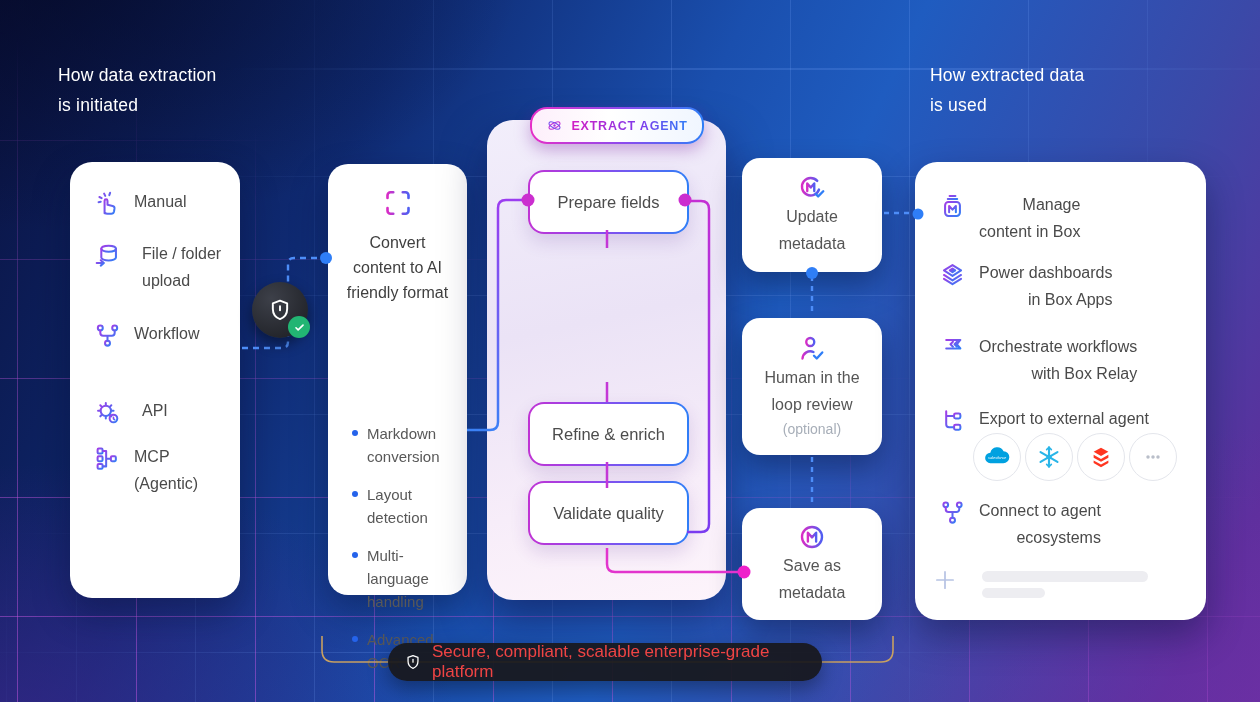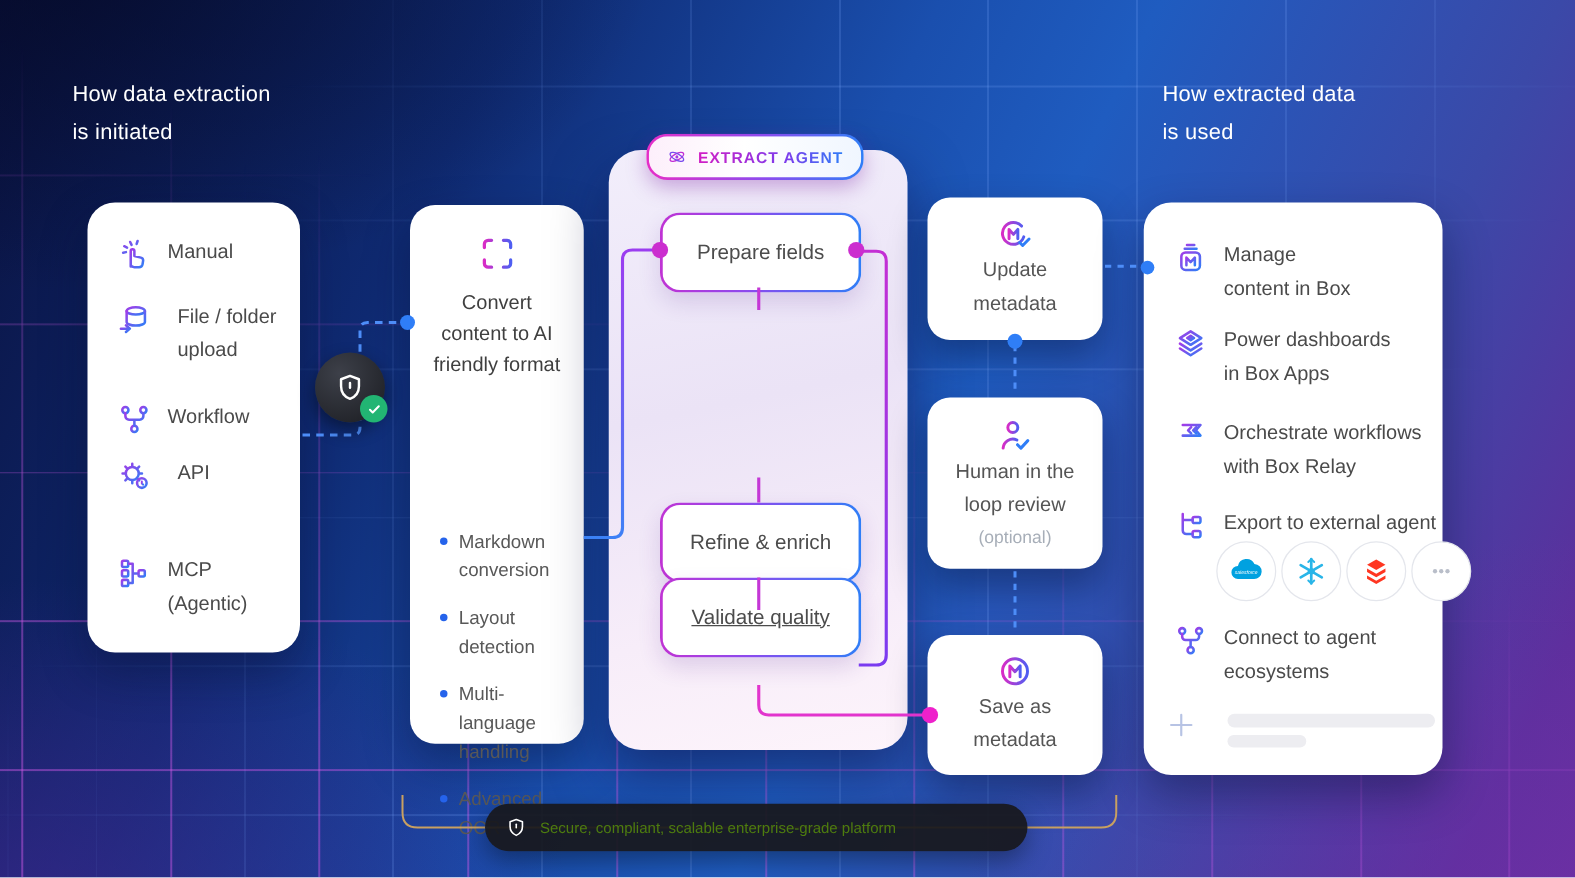--- a/index.html
+++ b/index.html
@@ -39,21 +39,21 @@
   .ic svg{width:27px;height:27px;}
   .panel{position:absolute;left:487px;top:120px;width:239px;height:480px;border-radius:26px;
     background:linear-gradient(168deg,#f2eefb 0%,#ebe3f6 42%,#f7edf9 76%,#fdf4fb 100%);
     box-shadow:0 20px 44px rgba(14,12,60,.5);}
   .flow-card{position:absolute;border-radius:16px;border:2px solid transparent;
     background:linear-gradient(#fff,#fff) padding-box,
                linear-gradient(90deg,#c033d4,#8a4bee 45%,#2f7ef7) border-box;
     display:flex;flex-direction:column;align-items:center;justify-content:center;
     color:#4c4c4c;font-size:16.5px;line-height:27px;text-align:center;
     box-shadow:0 8px 18px rgba(90,40,150,.16);}
-  .badge{position:absolute;left:517px;top:107px;width:170px;height:33px;border-radius:17px;
+  .badge{position:absolute;left:530px;top:107px;width:170px;height:33px;border-radius:17px;
     border:2px solid transparent;
     background:linear-gradient(90deg,#fdeffb,#ffffff 45%,#f0f6ff) padding-box,
                linear-gradient(90deg,#e62ec7,#8a4bee 55%,#2f7ef7) border-box;
     display:flex;align-items:center;justify-content:center;gap:8px;z-index:6;
     box-shadow:0 6px 16px rgba(120,30,160,.35);text-align:center;}
   .badge-label{font-size:12.5px;font-weight:700;letter-spacing:.8px;
     background:linear-gradient(90deg,#d21ec4,#7d3bec 60%,#2f7ef7);
     -webkit-background-clip:text;background-clip:text;color:transparent;}
   .llm-row{display:flex;gap:5px;margin-top:8px;}
   .logo-circle{width:44px;height:44px;border-radius:50%;background:#fff;border:1px solid #e4e6ec;
@@ -62,21 +62,21 @@
     box-shadow:0 14px 30px rgba(8,16,55,.42);
     display:flex;flex-direction:column;align-items:center;justify-content:center;
     color:#555;font-size:16px;line-height:27px;text-align:center;}
   .mid-card .ic svg{width:34px;height:34px;}
   .optional{font-size:14px;color:#a7aeb8;line-height:22px;}
   .bullets{position:absolute;left:24px;top:258px;width:110px;color:#585858;font-size:15px;line-height:23px;}
   .bullet{display:flex;gap:9px;margin-bottom:15px;}
   .bdot{width:6px;height:6px;border-radius:50%;background:#2563eb;flex:none;margin-top:8px;}
   .pill{position:absolute;left:388px;top:643px;width:434px;height:38px;border-radius:19px;
     background:rgba(24,24,28,.93);display:flex;align-items:center;gap:10px;padding:0 0 0 16px;
-    box-sizing:border-box;color:#4d7c0f;font-size:12px;z-index:6;
+    box-sizing:border-box;color:#ef4444;font-size:17px;z-index:6;
     box-shadow:0 8px 20px rgba(0,0,0,.35);}
   .shield-badge{position:absolute;left:252px;top:282px;width:56px;height:56px;z-index:6;}
   .shield-circle{position:absolute;inset:0;border-radius:50%;
     background:radial-gradient(circle at 35% 30%,#3d4049,#23252b 75%);
     display:flex;align-items:center;justify-content:center;
     box-shadow:0 6px 14px rgba(0,0,0,.45);}
   .green-check{position:absolute;right:-2px;bottom:0;width:22px;height:22px;border-radius:50%;
     background:#22b573;display:flex;align-items:center;justify-content:center;}
   .overlay{position:absolute;inset:0;z-index:5;pointer-events:none;}
   .skel-bar{position:absolute;background:#ededf1;border-radius:6px;}
@@ -110,21 +110,21 @@
 
   <div class="h" style="left:58px;top:60px;width:230px;">
     <div>How data extraction</div>
     <div>is initiated</div>
   </div>
   <div class="h" style="left:930px;top:60px;width:250px;">
     <div>How extracted data</div>
     <div>is used</div>
   </div>
 
-  <div class="card" style="left:70px;top:162px;width:170px;height:360px;">
+  <div class="card" style="left:70px;top:162px;width:170px;height:436px;">
     <div class="row" style="left:22px;top:26px;">
       <span class="ic">
         <svg viewBox="0 0 24 24" fill="none" stroke="url(#gPB)" stroke-width="1.8" stroke-linecap="round" stroke-linejoin="round">
           <path d="M10 5.2 L9 3.2 M13.6 4.6 l.7-2.1 M6.8 7.2 L4.8 6.2 M6 10.4 l-2 .4"></path>
           <path d="M9.4 20.6 L9.4 9.6 a1.3 1.3 0 0 1 2.6 0 V13.2 l4.6 1.1 a2.1 2.1 0 0 1 1.6 2.3 l-.4 2.4 a2.6 2.6 0 0 1-2.6 2.1 H12 a3.2 3.2 0 0 1-2.6-1.3 Z"></path>
         </svg>
       </span>
       <span>Manual</span>
     </div>
     <div class="row" style="left:22px;top:78px;gap:20px;">
@@ -144,21 +144,21 @@
       <span class="ic">
         <svg viewBox="0 0 24 24" fill="none" stroke="url(#gPB)" stroke-width="1.8" stroke-linecap="round" stroke-linejoin="round">
           <circle cx="5.6" cy="5.4" r="2.2"></circle>
             <circle cx="18.4" cy="5.4" r="2.2"></circle>
             <circle cx="12" cy="18.8" r="2.2"></circle>
           <path d="M5.6 7.6 V9.6 a2.6 2.6 0 0 0 2.6 2.6 h7.6 a2.6 2.6 0 0 0 2.6-2.6 V7.6 M12 12.2 V16.6"></path>
         </svg>
       </span>
       <span>Workflow</span>
     </div>
-    <div class="row" style="left:22px;top:203px;gap:20px;">
+    <div class="row" style="left:22px;top:235px;gap:20px;">
       <span class="ic">
         <svg viewBox="0 0 24 24" fill="none" stroke="url(#gPB)" stroke-width="1.8" stroke-linecap="round" stroke-linejoin="round">
           <circle cx="10.5" cy="10.5" r="4.6"></circle>
           <path d="M10.5 3.6 v2 M10.5 15.4 v2 M3.6 10.5 h2 M15.4 10.5 h2 M5.6 5.6 l1.4 1.4 M14 14 l1.4 1.4 M15.4 5.6 L14 7 M7 14 L5.6 15.4"></path>
           <circle cx="17.3" cy="17.3" r="3.4"></circle>
           <path d="M17.3 16.2 v1.4 l1 .8" stroke-width="1.4"></path>
         </svg>
       </span>
       <span>API</span>
     </div>
@@ -215,21 +215,21 @@
 
   <div class="flow-card" style="left:528px;top:170px;width:157px;height:60px;">
     <span>Prepare fields</span>
   </div>
 
 
   <div class="flow-card" style="left:528px;top:402px;width:157px;height:60px;">
     <span>Refine &amp; enrich</span>
   </div>
 
-  <div class="flow-card" style="left:528px;top:462px;width:157px;height:60px;text-decoration:underline;">
+  <div class="flow-card" style="left:528px;top:481px;width:157px;height:60px;">
     <span>Validate quality</span>
   </div>
 
   <div class="mid-card" style="left:742px;top:158px;width:140px;height:114px;">
     <span class="ic">
       <svg viewBox="0 0 24 24" fill="none" stroke="url(#gMB)" stroke-width="1.9" stroke-linecap="round" stroke-linejoin="round">
         <path d="M17.6 13.2 A7 7 0 1 1 16.2 6.3"></path>
         <path d="M8.2 14.4 V8.4 L11 11.6 L13.8 8.4 V14.4"></path>
         <path d="M15 16.8 l1.9 1.9 L21 14.6" stroke="#2f7ef7"></path>
       </svg>
@@ -255,21 +255,21 @@
     <span class="ic">
       <svg viewBox="0 0 24 24" fill="none" stroke="url(#gMB)" stroke-width="1.9" stroke-linecap="round" stroke-linejoin="round">
         <circle cx="12" cy="12" r="8"></circle>
         <path d="M8.7 15.6 V8.6 L12 12.3 L15.3 8.6 V15.6"></path>
       </svg>
     </span>
     <div>Save as</div>
     <div>metadata</div>
   </div>
 
-  <div class="card" style="left:915px;top:162px;width:239px;height:458px;">
+  <div class="card" style="left:915px;top:162px;width:291px;height:458px;text-align:right;">
     <div class="row" style="left:22px;top:29px;">
       <span class="ic">
         <svg viewBox="0 0 24 24" fill="none" stroke="url(#gPB)" stroke-width="1.8" stroke-linecap="round" stroke-linejoin="round">
           <path d="M9.4 2.6 h5.2 M7.8 5.4 h8.4"></path>
           <rect x="5.4" y="8" width="13.2" height="12.4" rx="3"></rect>
           <path d="M9 17 V11.6 L12 14.8 L15 11.6 V17"></path>
         </svg>
       </span>
       <span>
         <div>Manage</div>

